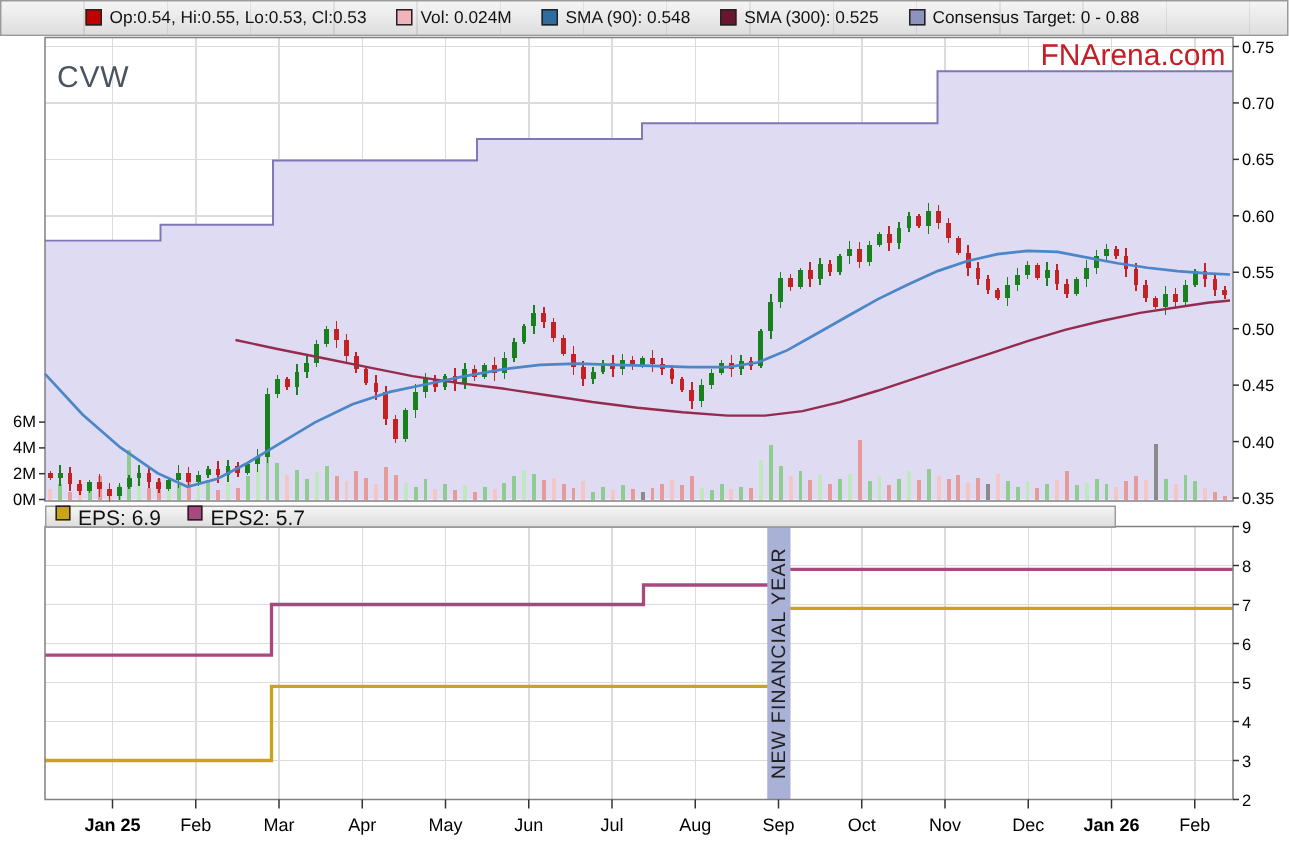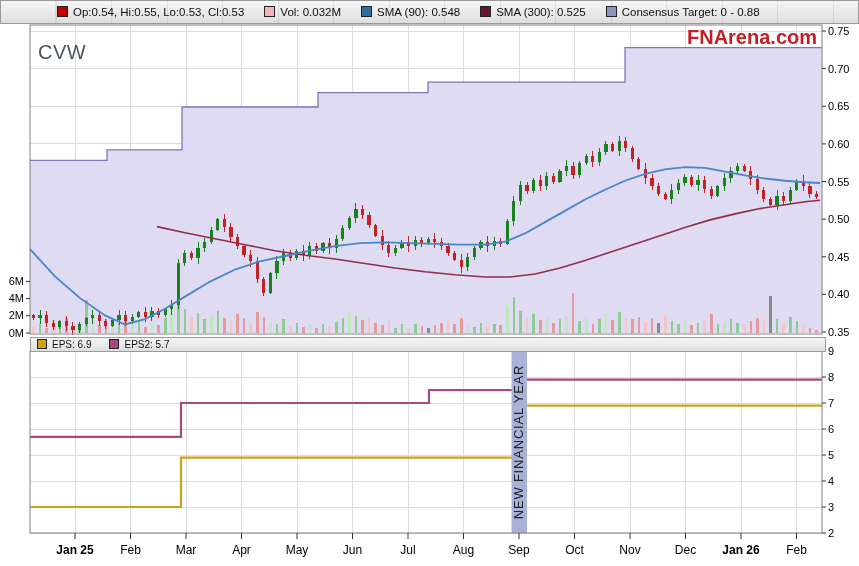--- a/index.html
+++ b/index.html
@@ -4,26 +4,26 @@
 <style>
   html,body{margin:0;padding:0}
   body{width:859px;height:566px;position:relative;background:#fff;
        font-family:"Liberation Sans",sans-serif;overflow:hidden}
   #chart-svg{position:absolute;left:0;top:0}
   svg text{font-family:"Liberation Sans",sans-serif}
   .legend-bar{position:absolute;display:flex;align-items:center;box-sizing:border-box;
      background:linear-gradient(#f5f5f5,#dedede);border:1px solid #9a9a9a;color:#111}
   .legend-top{left:0;top:0;width:859px;height:24px;padding-left:56px;gap:20px;font-size:11.5px;
      background-image:repeating-linear-gradient(to right,transparent 0,transparent 54.5px,rgba(0,0,0,.08) 54.5px,rgba(0,0,0,.08) 55.5px),linear-gradient(#f5f5f5,#dedede)}
-  .legend-eps{left:30px;top:337px;width:796px;height:15px;padding-left:6px;gap:18px;font-size:10px}
+  .legend-eps{left:30px;top:337px;width:714px;height:15px;padding-left:6px;gap:18px;font-size:14px}
   .legend-item{display:flex;gap:5px;white-space:nowrap}
   .swatch{width:9px;height:9px;border:1px solid #222;display:inline-block;flex:0 0 auto}
   .legend-eps .swatch{width:8px;height:8px}
   .symbol{position:absolute;left:38px;top:41px;font-size:20px;color:#4a5460;letter-spacing:.5px}
-  .brand{position:absolute;right:42px;top:26px;font-size:20px;font-weight:bold;color:#c41e26;cursor:pointer}
+  .brand{position:absolute;right:42px;top:26px;font-size:20px;font-weight:normal;color:#c41e26;cursor:pointer}
 </style>
 </head>
 <body>
 
 <svg id="chart-svg" width="859" height="566">
     <rect x="30" y="25" width="792" height="309" fill="#fff"></rect>
     <g shape-rendering="crispEdges">
       <line x1="75" y1="25" x2="75" y2="334" stroke="#dcdcdc" stroke-width="1"></line>
       <line x1="130.5" y1="25" x2="130.5" y2="334" stroke="#dcdcdc" stroke-width="1"></line>
       <line x1="186" y1="25" x2="186" y2="334" stroke="#dcdcdc" stroke-width="1"></line>
@@ -531,21 +531,21 @@
     </g>
   </svg>
 
 <div class="legend-bar legend-top" id="legend-top">
     <span class="legend-item">
       <span class="swatch" style="background: rgb(192, 0, 0);"></span>
       <span>Op:0.54, Hi:0.55, Lo:0.53, Cl:0.53</span>
     </span>
     <span class="legend-item">
       <span class="swatch" style="background: rgb(240, 180, 186);"></span>
-      <span>Vol: 0.032M</span>
+      <span>Vol: 0.024M</span>
     </span>
     <span class="legend-item">
       <span class="swatch" style="background: rgb(46, 109, 160);"></span>
       <span>SMA (90): 0.548</span>
     </span>
     <span class="legend-item">
       <span class="swatch" style="background: rgb(107, 22, 48);"></span>
       <span>SMA (300): 0.525</span>
     </span>
     <span class="legend-item">

